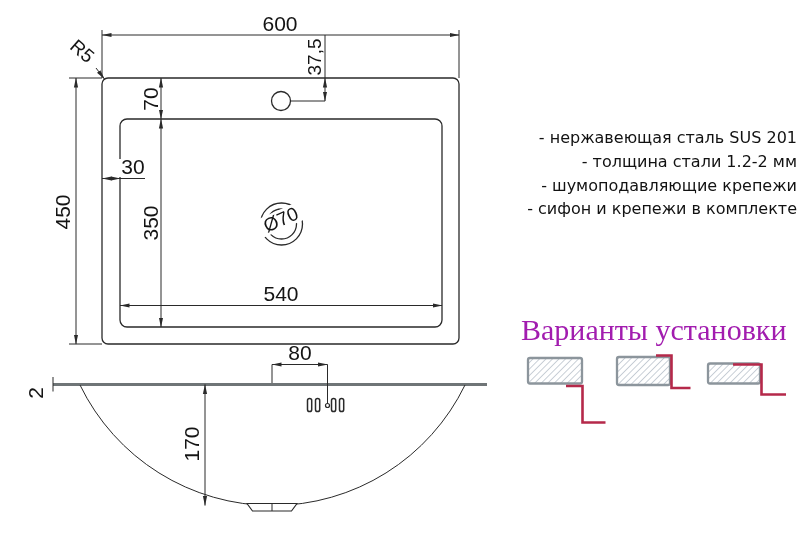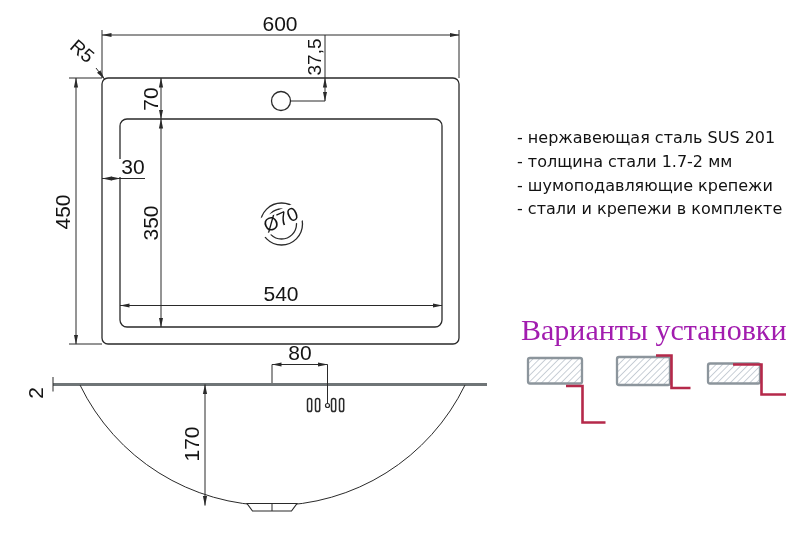--- a/index.html
+++ b/index.html
@@ -6,21 +6,21 @@
   #stage{position:relative;width:800px;height:533px;background:#ffffff;overflow:hidden;
          font-family:"Liberation Sans",sans-serif;}
   #drawing{position:absolute;left:0;top:0;}
   .ln{stroke:#2a2a2a;stroke-width:1.3;fill:none;}
   .thin{stroke:#2a2a2a;stroke-width:1;fill:none;}
   .dim{stroke:#2a2a2a;stroke-width:1;fill:none;}
   .t{font-family:"Liberation Sans",sans-serif;font-size:21px;fill:#141414;text-anchor:middle;}
   .ts{font-family:"Liberation Sans",sans-serif;font-size:19px;fill:#141414;text-anchor:middle;}
   .features{position:absolute;left:517px;top:126px;width:280px;
             font-family:"DejaVu Sans","Liberation Sans",sans-serif;
-            font-size:16px;line-height:23.8px;color:#121212;white-space:nowrap;}
+            font-size:16px;line-height:23.8px;color:#121212;white-space:nowrap;text-align:right;}
   .install-title{position:absolute;left:521px;top:313px;width:275px;
             font-family:Liberation Serif, serif;font-size:30px;color:#a21caf;white-space:nowrap;}
 </style>
 </head>
 <body>
 
 <div id="stage">
 
   <svg id="drawing" width="800" height="533" viewBox="0 0 800 533">
     <defs>
@@ -117,20 +117,20 @@
 
       <g>
         <rect x="708" y="363.5" width="52" height="20" rx="2" fill="url(#hatch)" stroke-width="2.3" stroke="#8c959c"></rect>
         <polyline points="733,364.5 761.5,364.5 761.5,394.5 786,394.5" fill="none" stroke-width="2.6" stroke="#b5294a"></polyline>
       </g>
     </g>
   </svg>
 
   <div class="features">
     <div>- нержавеющая сталь SUS 201</div>
-    <div>- толщина стали 1.7-2 мм</div>
+    <div>- толщина стали 1.2-2 мм</div>
     <div>- шумоподавляющие крепежи</div>
-    <div>- стали и крепежи в комплекте</div>
+    <div>- сифон и крепежи в комплекте</div>
   </div>
 
   <div class="install-title">Варианты установки</div>
 
 </div>
 
 </body></html>

